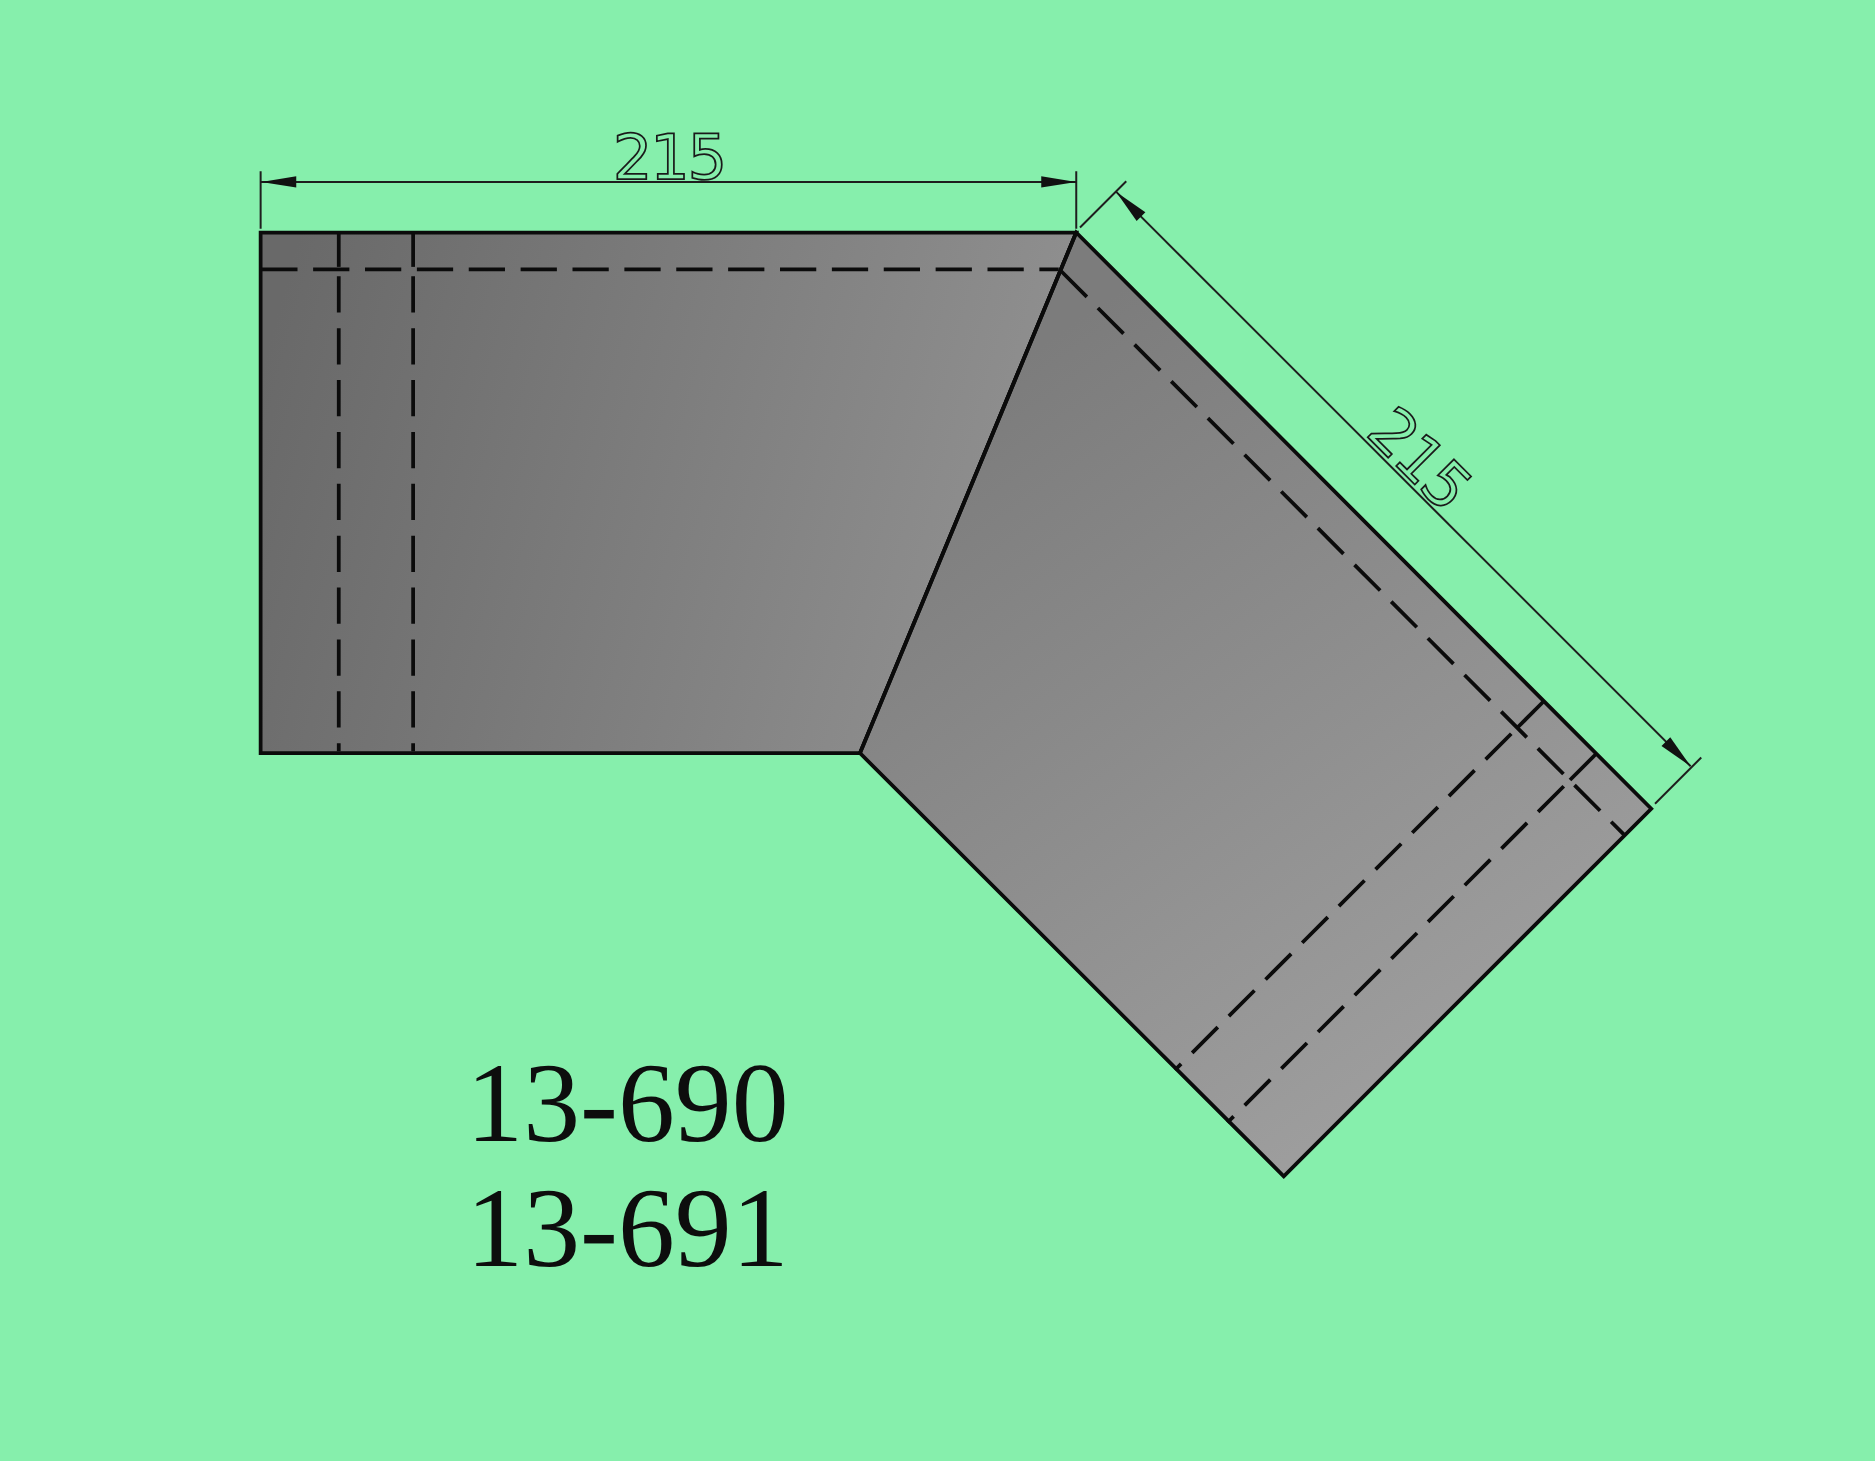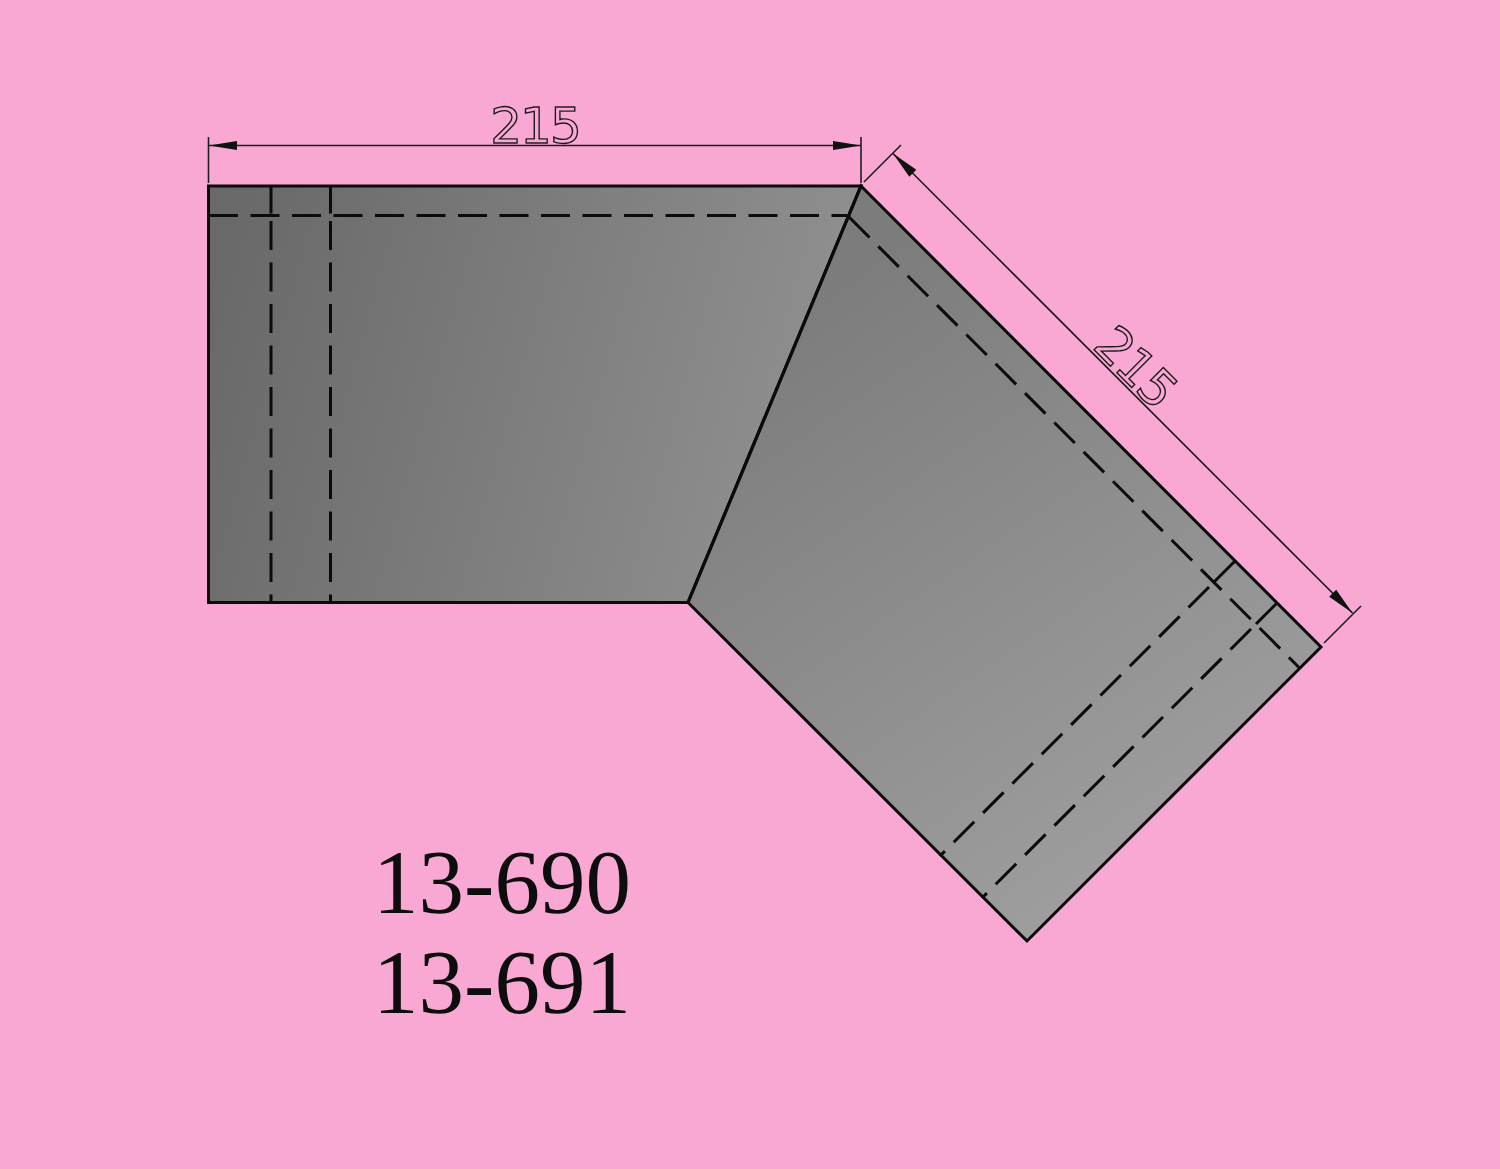--- a/index.html
+++ b/index.html
@@ -5,21 +5,21 @@
   html, body {
     margin: 0;
     padding: 0;
     background: #ffffff;
     font-family: "Liberation Sans", sans-serif;
   }
   .canvas {
     position: relative;
     width: 1500px;
     height: 1169px;
-    background: #f9a8d4;
+    background: #86efac;
     overflow: hidden;
   }
   svg { display: block; }
   .outline {
     stroke-width: 3;
     fill: none;
   }
   .crease {
     stroke-width: 3;
     fill: none;

